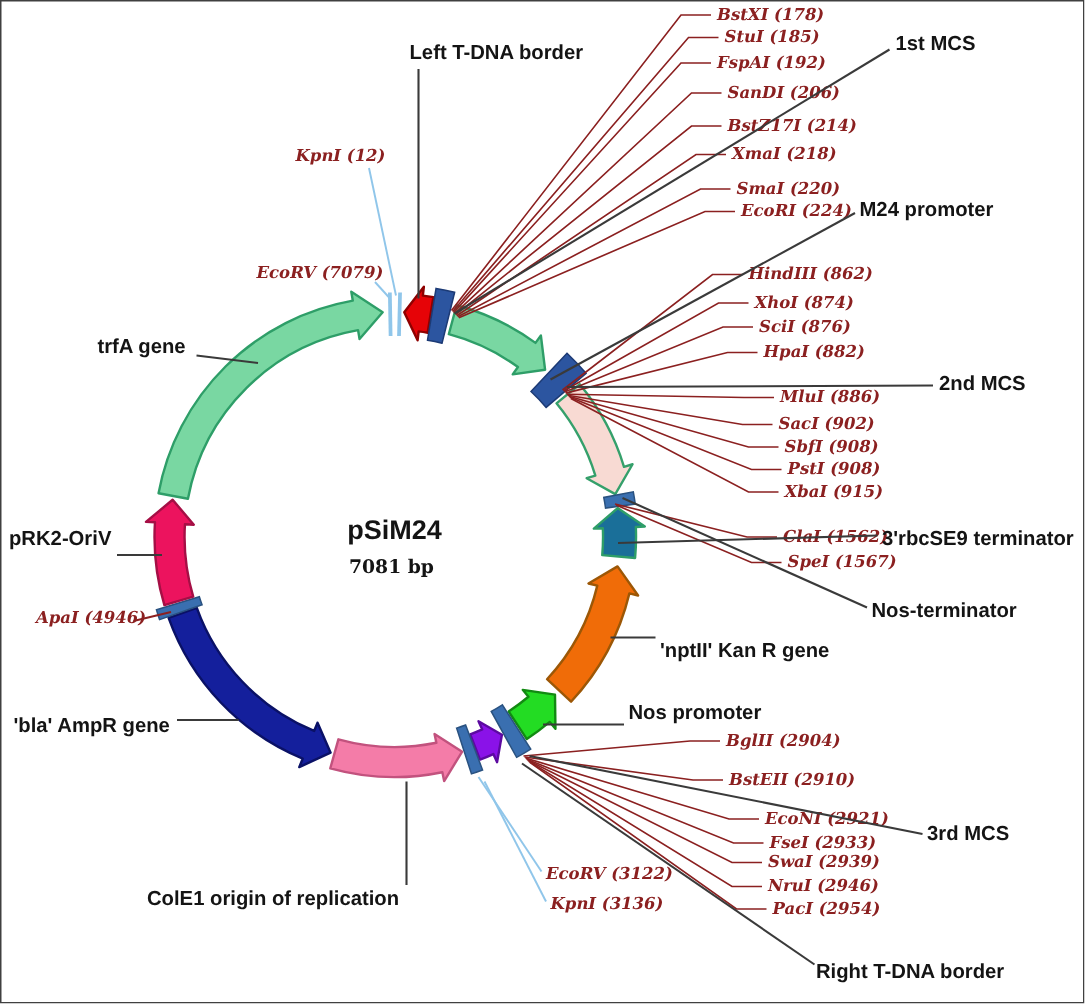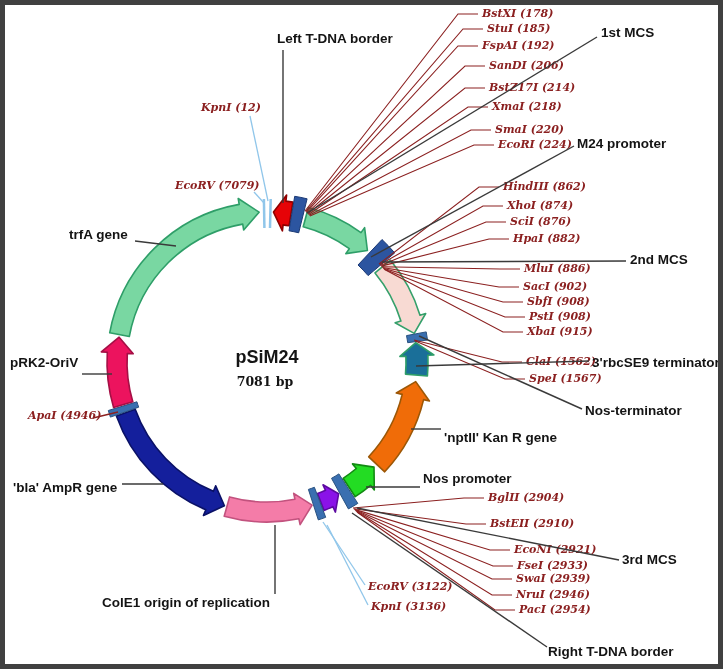--- a/index.html
+++ b/index.html
@@ -1,17 +1,17 @@
 <!DOCTYPE html>
 <html><head>
 <meta charset="utf-8">
 <style>
   html,body{margin:0;padding:0;background:#fff;}
   #figure{position:relative;width:723px;height:669px;background:#ffffff;
-          border:5px solid #404040;box-sizing:border-box;
+          border:1px solid #404040;box-sizing:border-box;
           font-family:"Liberation Sans",sans-serif;overflow:hidden;}
   svg{position:absolute;left:0;top:0;}
   svg text{user-select:none;}
   .site-label{font-family:"DejaVu Serif",serif;font-style:italic;font-weight:bold;font-size:11px;}
   .feat-label{font-family:"Liberation Sans",sans-serif;font-weight:bold;font-size:13.5px;}
   .title-label{font-family:"Liberation Sans",sans-serif;font-weight:bold;font-size:18px;}
   .size-label{font-family:"DejaVu Serif",serif;font-weight:bold;font-size:12.5px;}
 </style>
 </head>
 <body>

